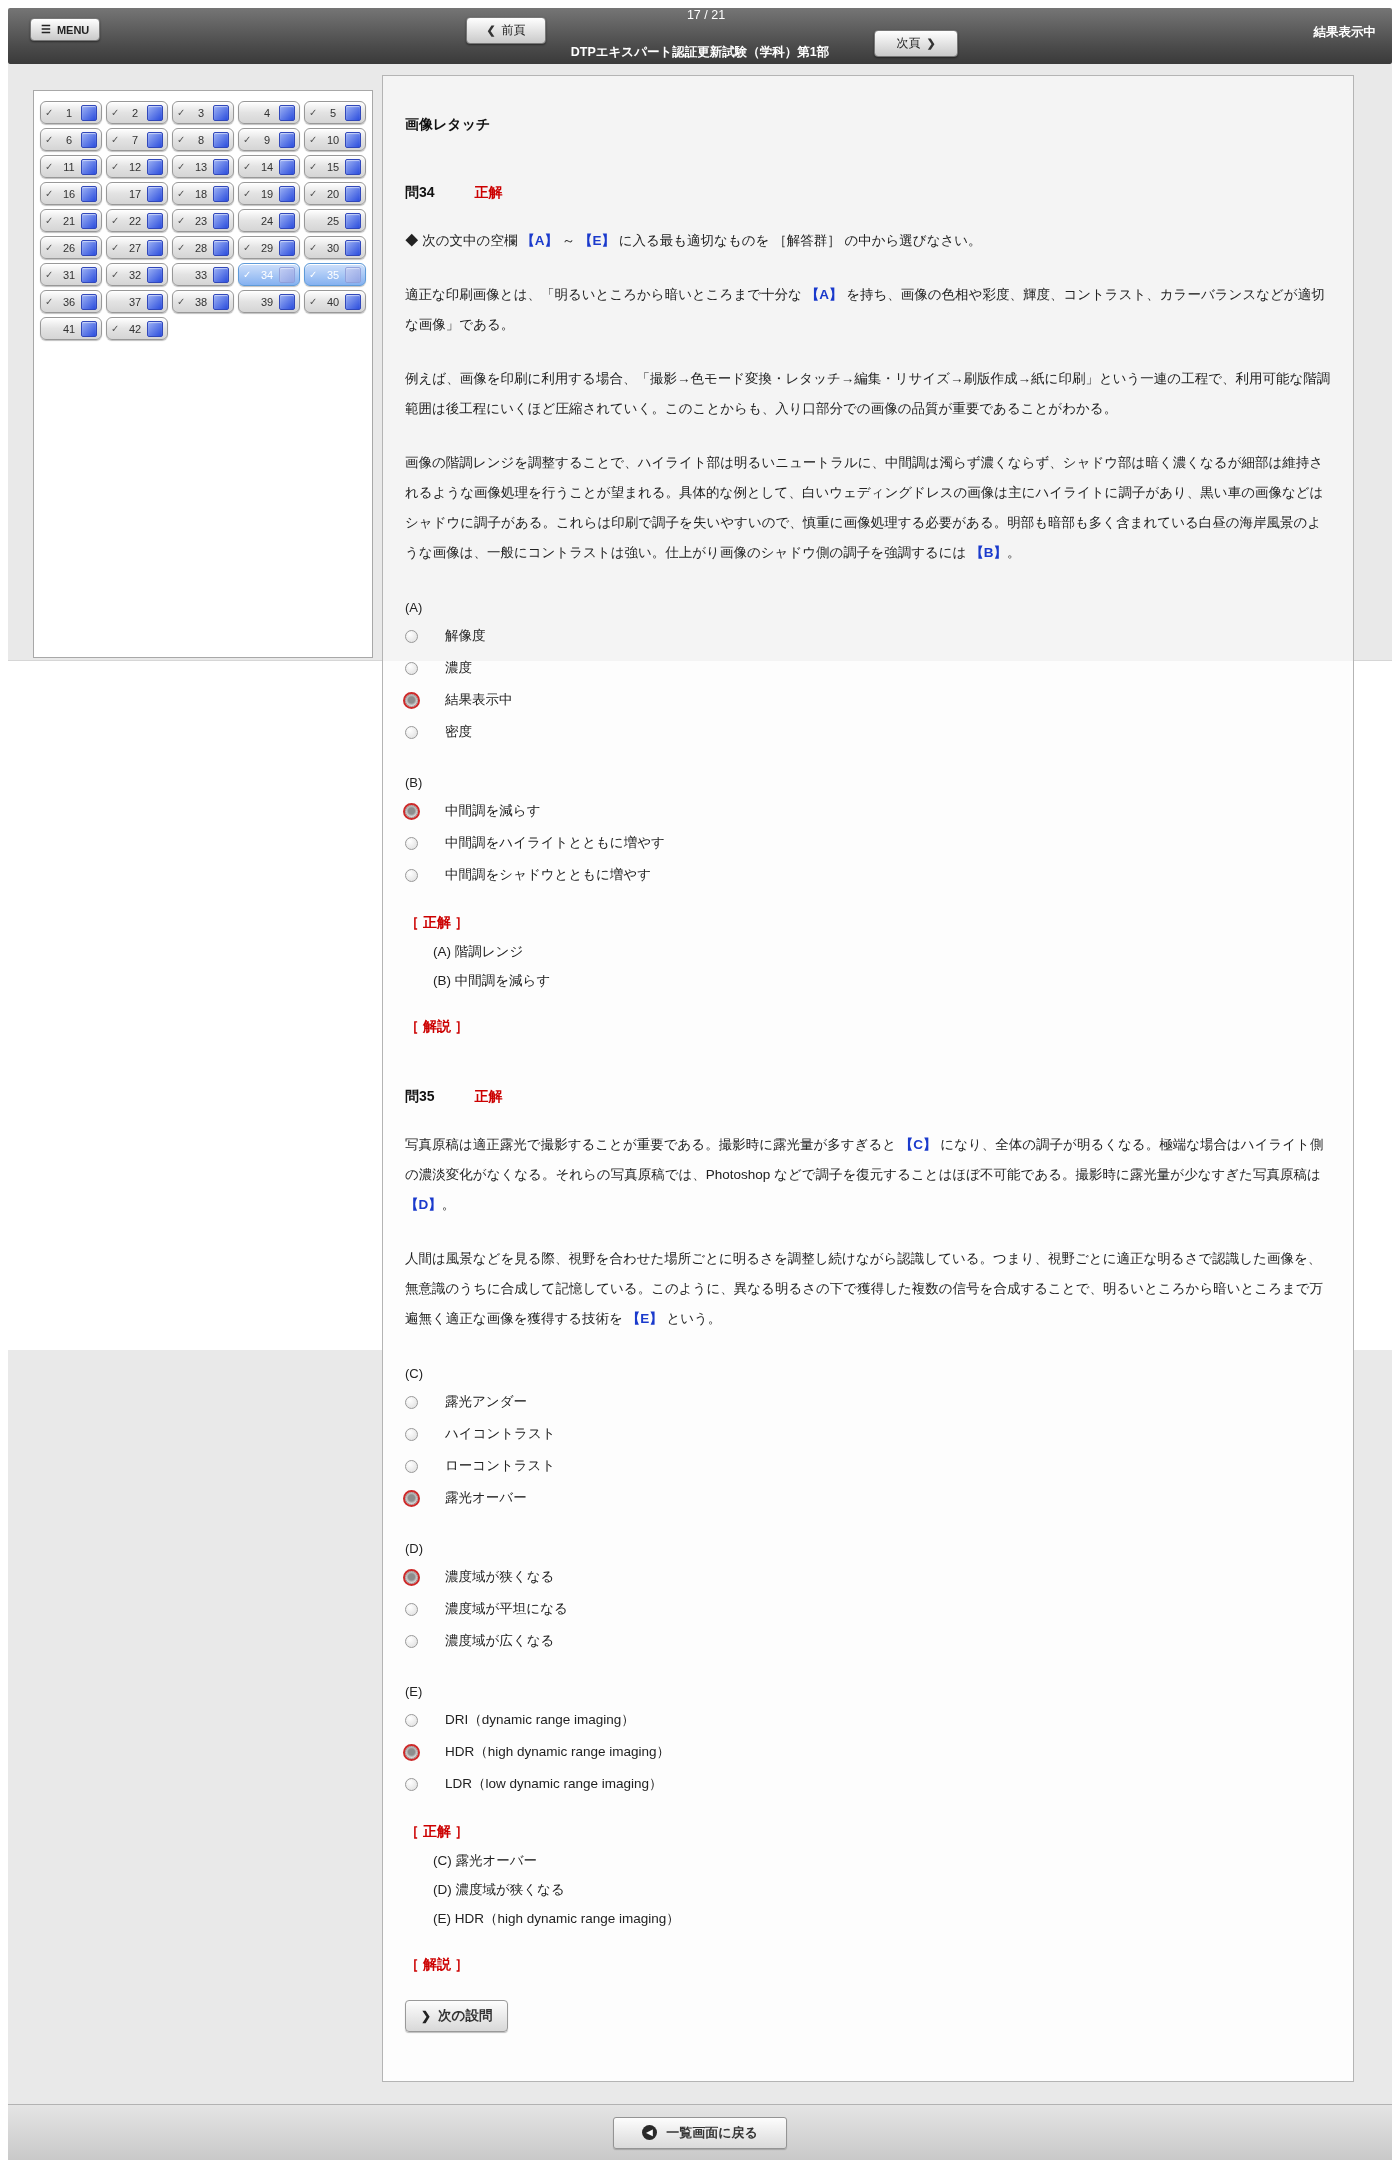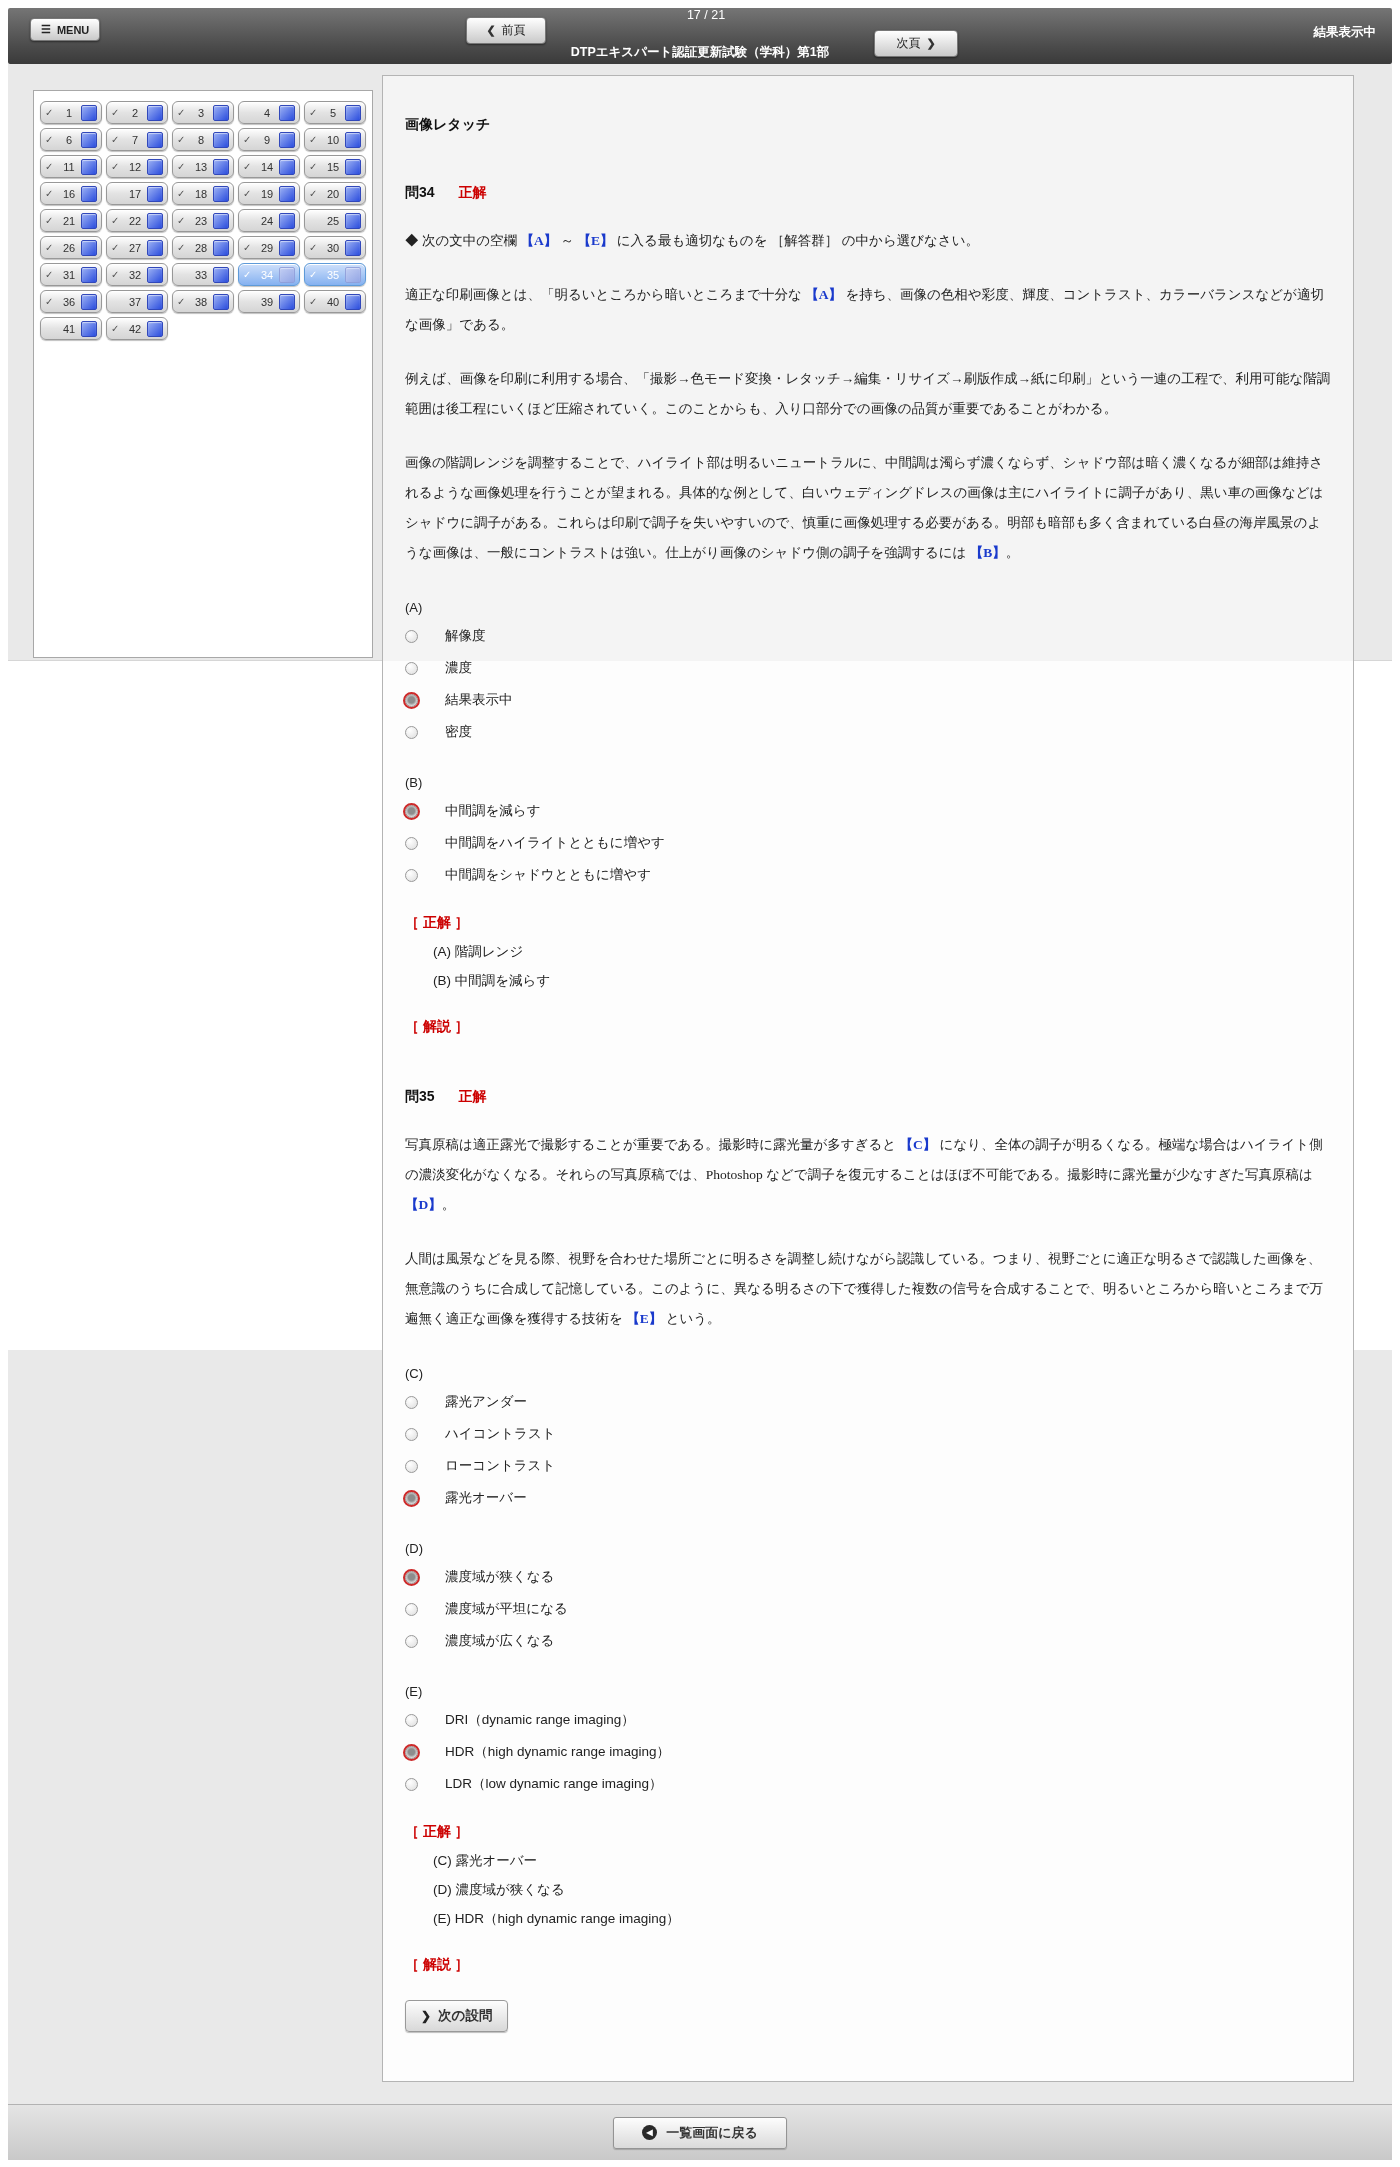--- a/index.html
+++ b/index.html
@@ -44,22 +44,22 @@
   .qbtn.active .box { background:linear-gradient(135deg,#c3cdf2,#94a3e4); border-color:#8f9cd8; opacity:.85; }
 
   
   .content { position:absolute; left:382px; top:75px; width:972px; height:2007px; box-sizing:border-box;
              border:1px solid #b4b4b4; padding:0 22px; overflow:hidden;
              background:linear-gradient(#f4f4f4 0,#f4f4f4 585px,#fdfdfd 585px); }
   .qtitle { margin-top:40px; font-size:14px; font-weight:bold; color:#111; }
   .qhead  { margin-top:50px; font-size:14px; }
   .qhead.second { margin-top:52px; }
   .qid    { font-weight:bold; color:#111; }
-  .qresult{ color:#cc0000; font-weight:bold; margin-left:20px; }
-  .para   { margin:24px 0 0; font-size:13.5px; line-height:30px; color:#222;font-family:Liberation Serif, serif; }
+  .qresult{ color:#cc0000; font-weight:bold; margin-left:36px; }
+  .para   { margin:24px 0 0; font-size:13.5px; line-height:30px; color:#222; }
   .mark   { color:#1a3acc; font-weight:bold; }
   .glabel { margin-top:32px; font-size:13px; color:#222; }
   .opt    { display:flex; align-items:center; gap:27px; margin-top:10px; height:22px;
             font-size:13.5px; cursor:pointer; }
   .radio  { width:13px; height:13px; border-radius:50%; border:1px solid #999; box-sizing:border-box;
             background:radial-gradient(circle at 35% 30%,#fff,#ddd); flex:0 0 auto; }
   .radio.sel { background:radial-gradient(circle at 50% 45%,#8d8d8d 0 38%,#e0e0e0 72%);
                outline:2px solid #cc2a2a; }
   .anshead { margin-top:28px; color:#cc0000; font-weight:bold; font-size:14px; }
   .ansline { margin-top:11px; margin-left:28px; font-size:13.5px; color:#222; }

